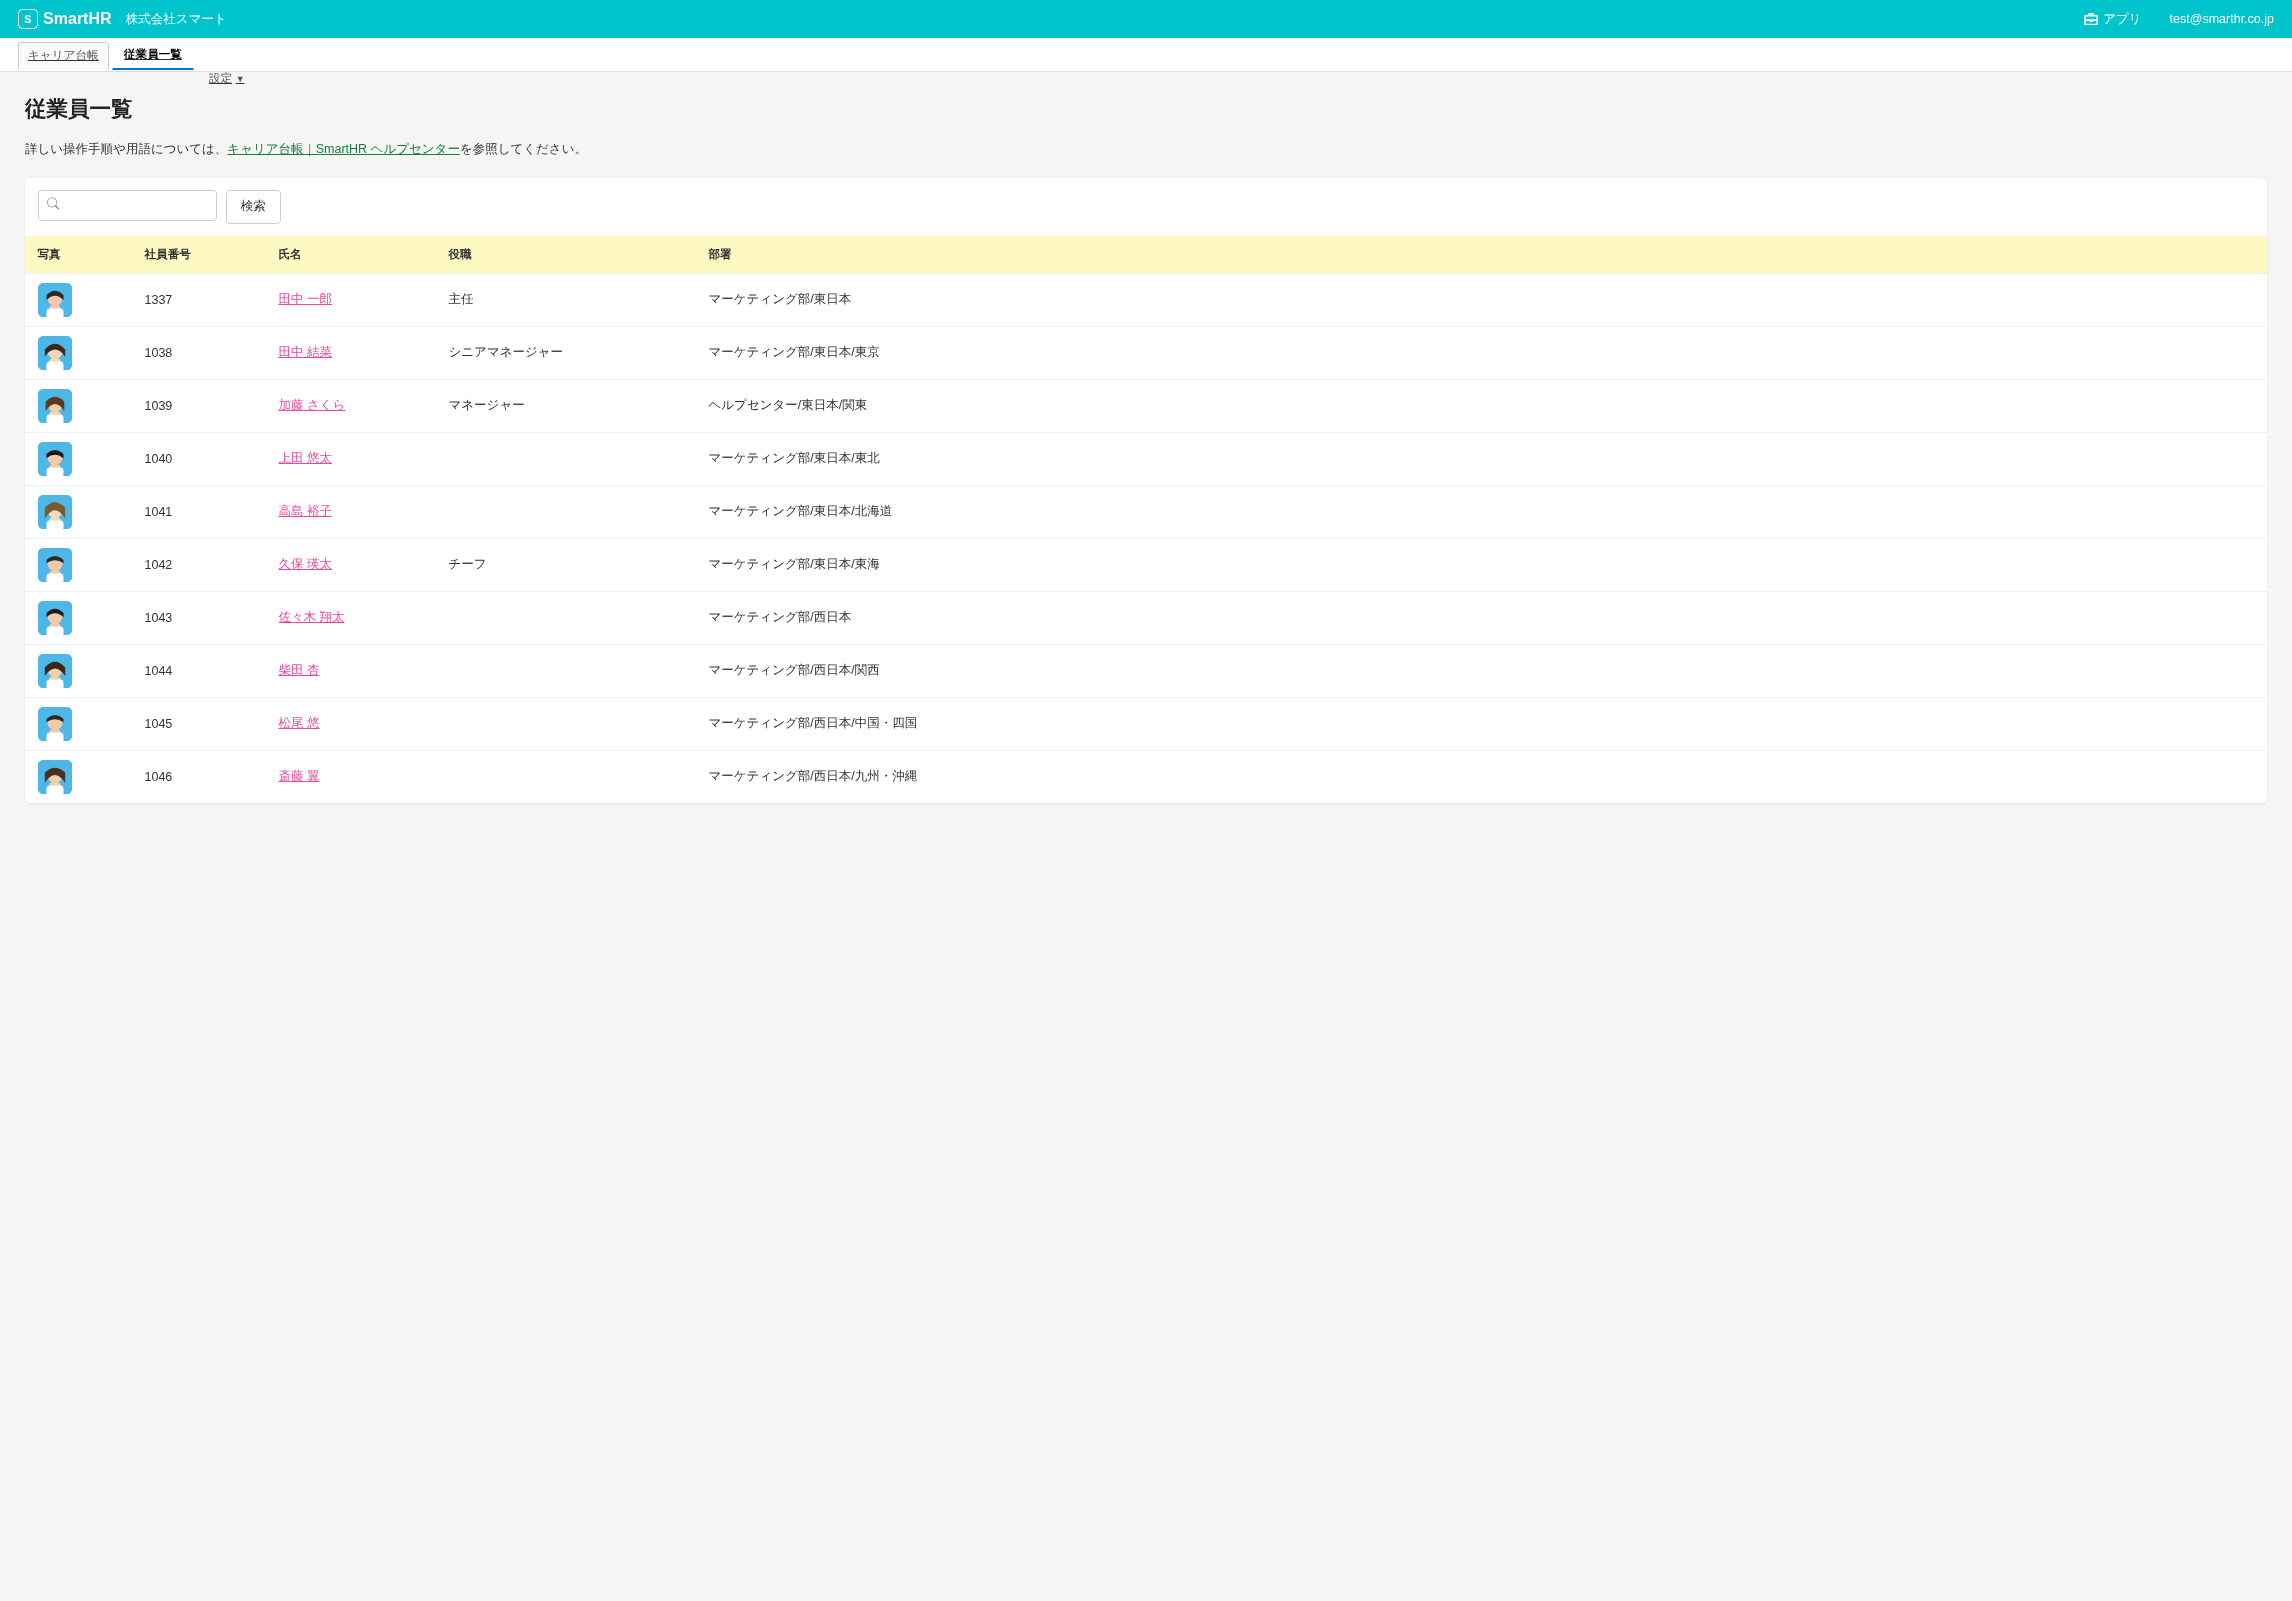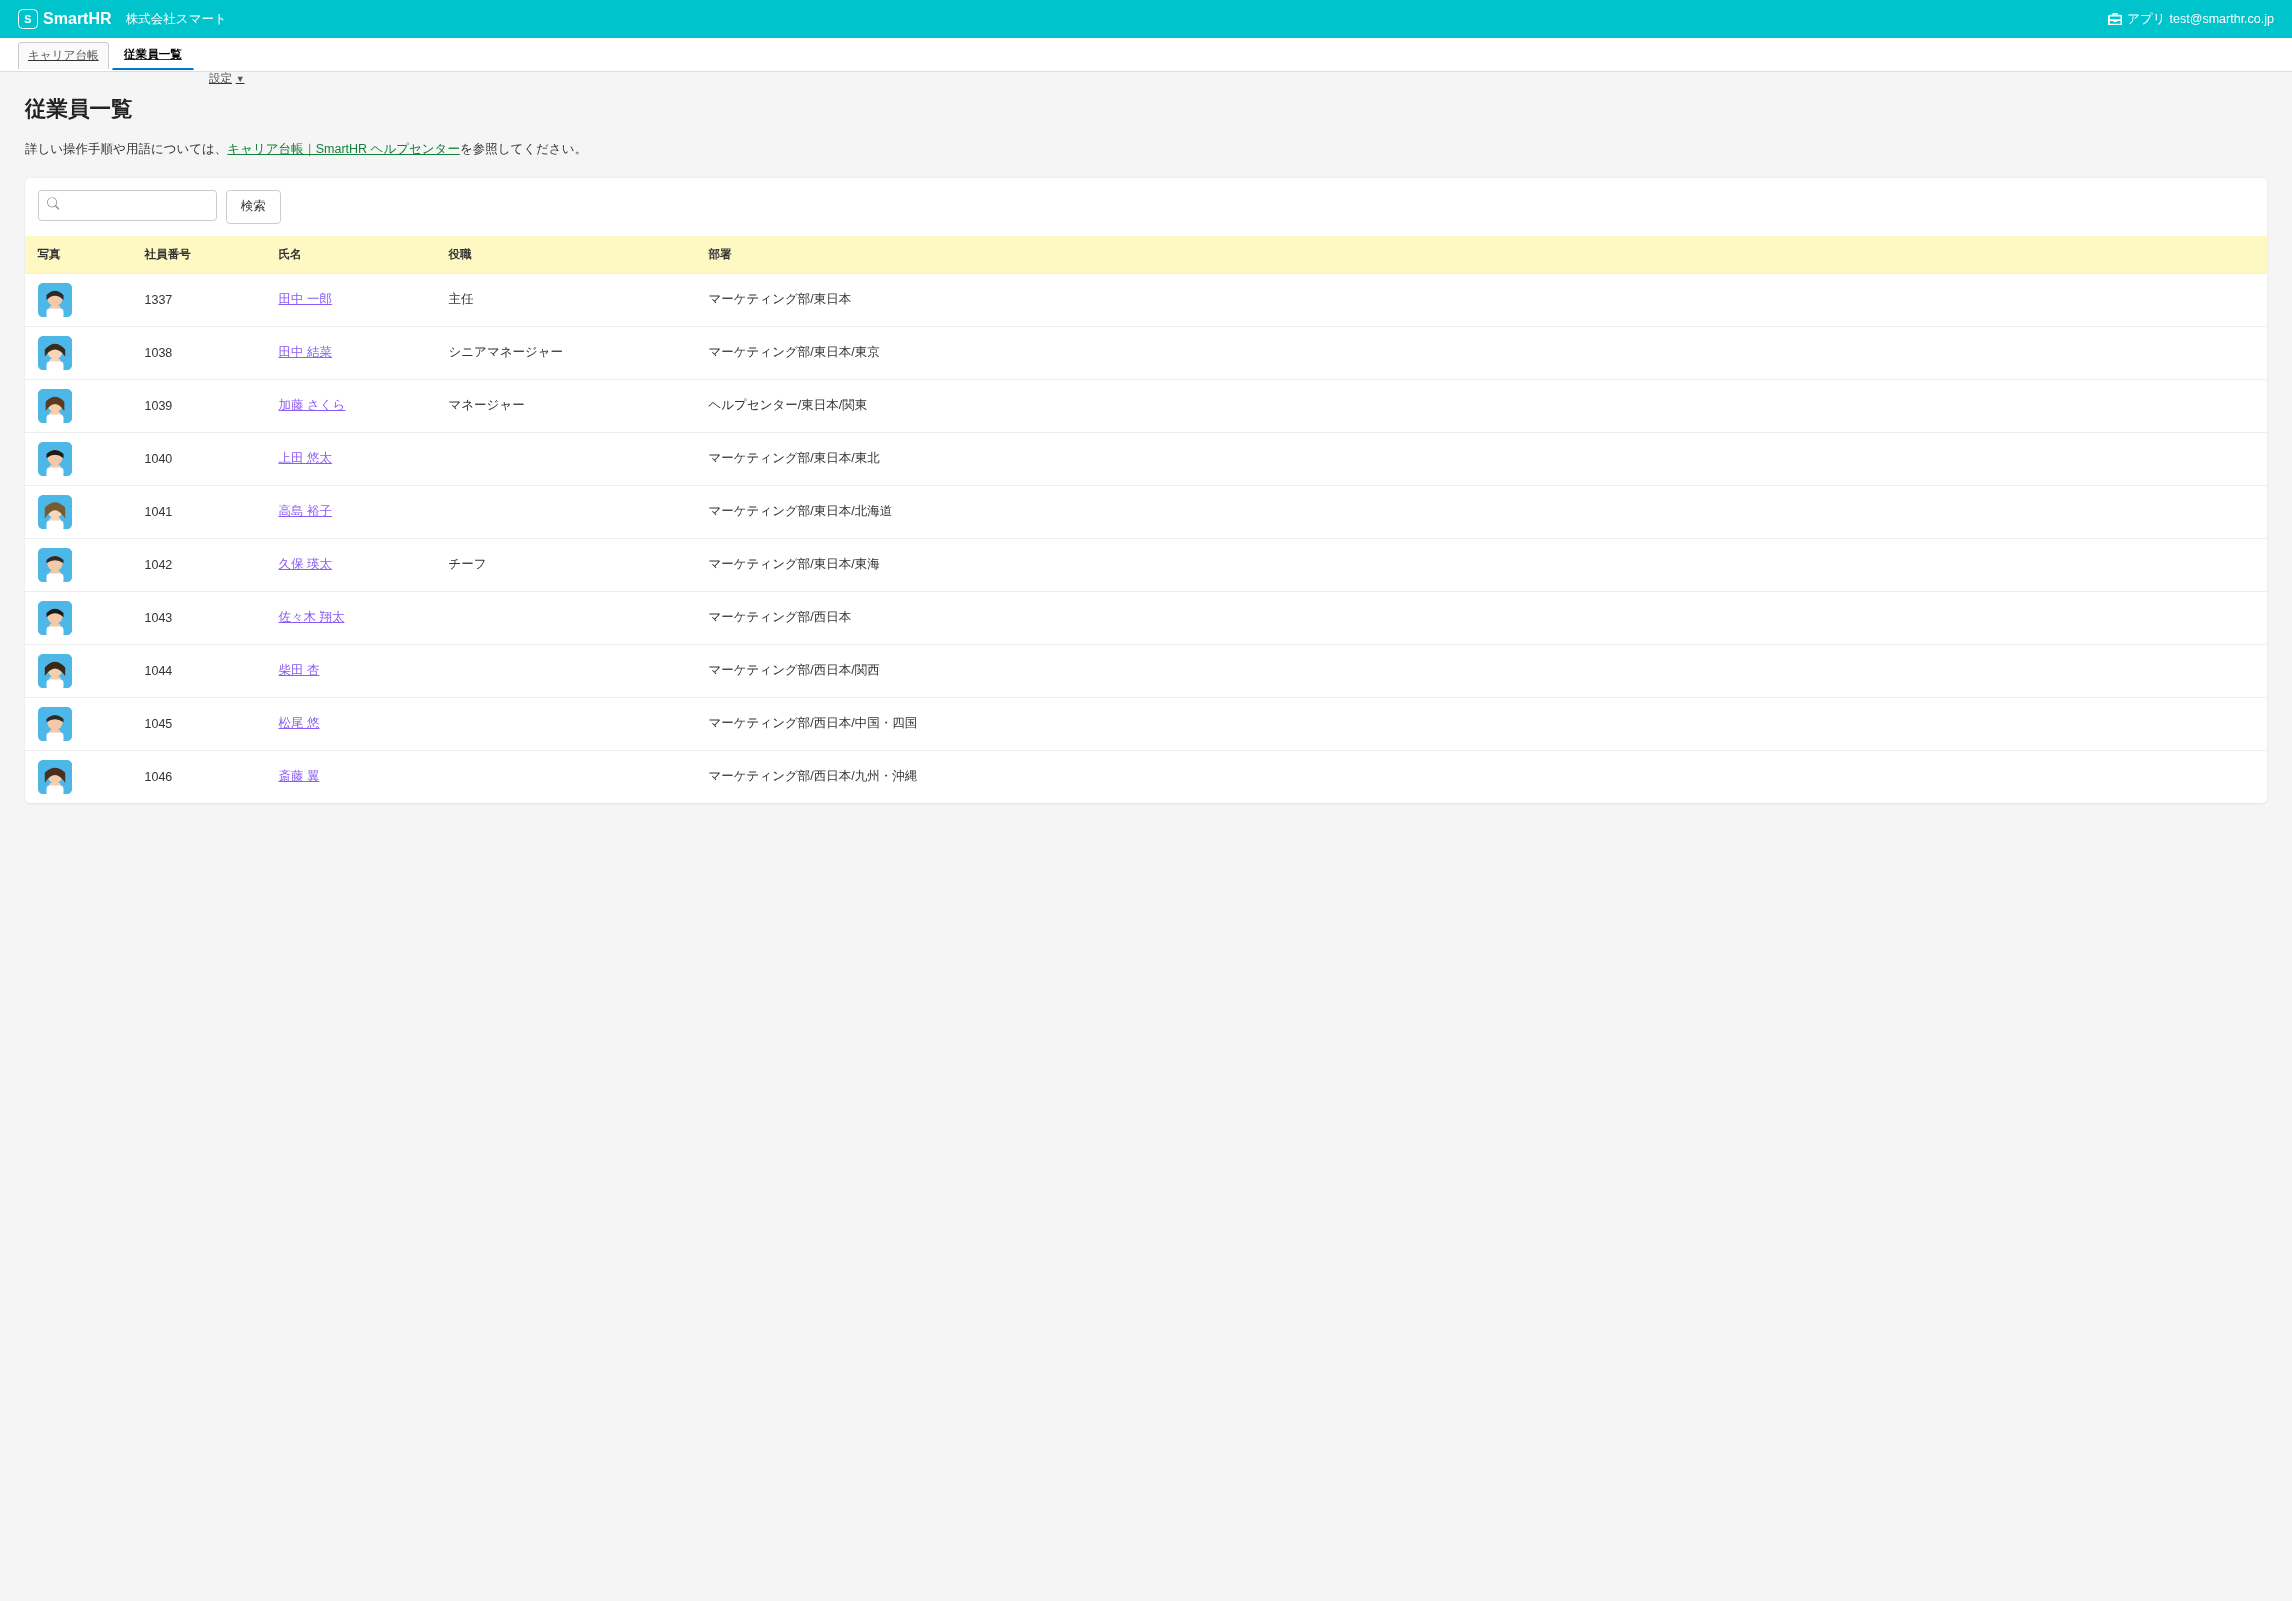--- a/index.html
+++ b/index.html
@@ -43,21 +43,21 @@
       justify-content: center;
       font-size: 10.7px;
       font-weight: bold;
     }
     .company-name {
       font-size: 12.5px;
     }
     .header-right {
       display: flex;
       align-items: center;
-      gap: 4px;
+      gap: 28px;
       font-size: 12.5px;
     }
     .app-link {
       display: flex;
       align-items: center;
       gap: 5.4px;
     }
     .toolbox-icon {
       width: 14.3px;
       height: 12.5px;
@@ -189,21 +189,21 @@
       display: flex;
       align-items: center;
       justify-content: center;
       overflow: hidden;
     }
     .avatar svg {
       width: 100%;
       height: 100%;
     }
     .name-link {
-      color: #8b5cf6;
+      color: #ec4899;
     }
     .col-photo { width: 107px; }
     .col-id { width: 134px; }
     .col-name { width: 170px; }
     .col-position { width: 260px; }
   </style>
 </head>
 <body>
 
 <div class="header">

